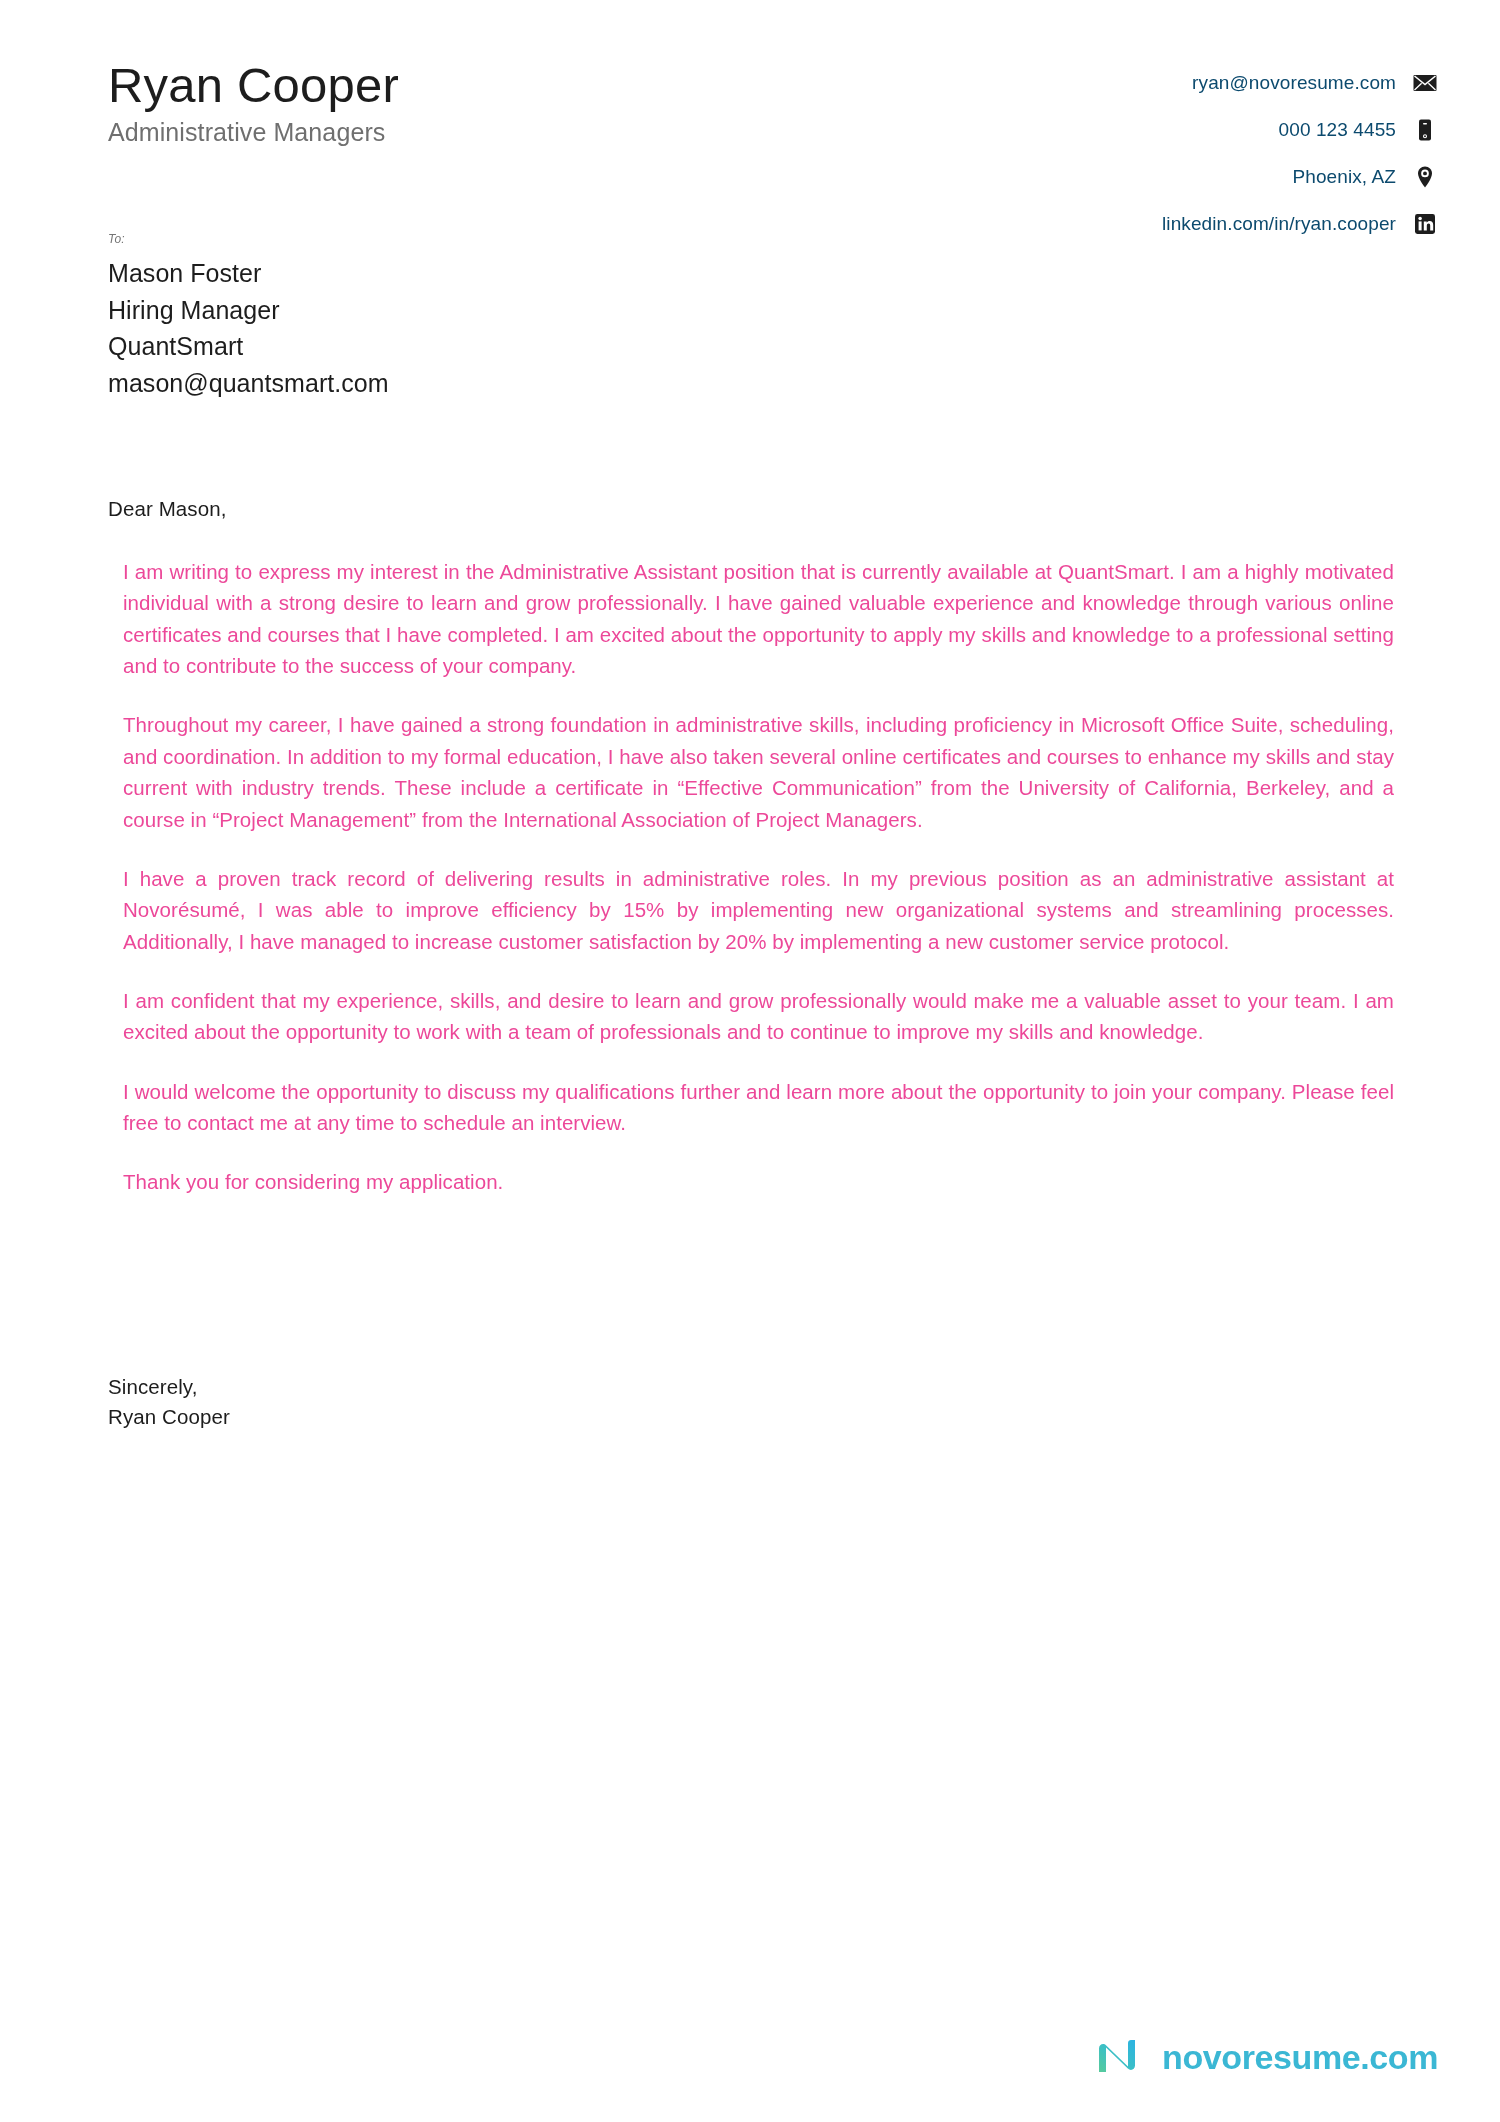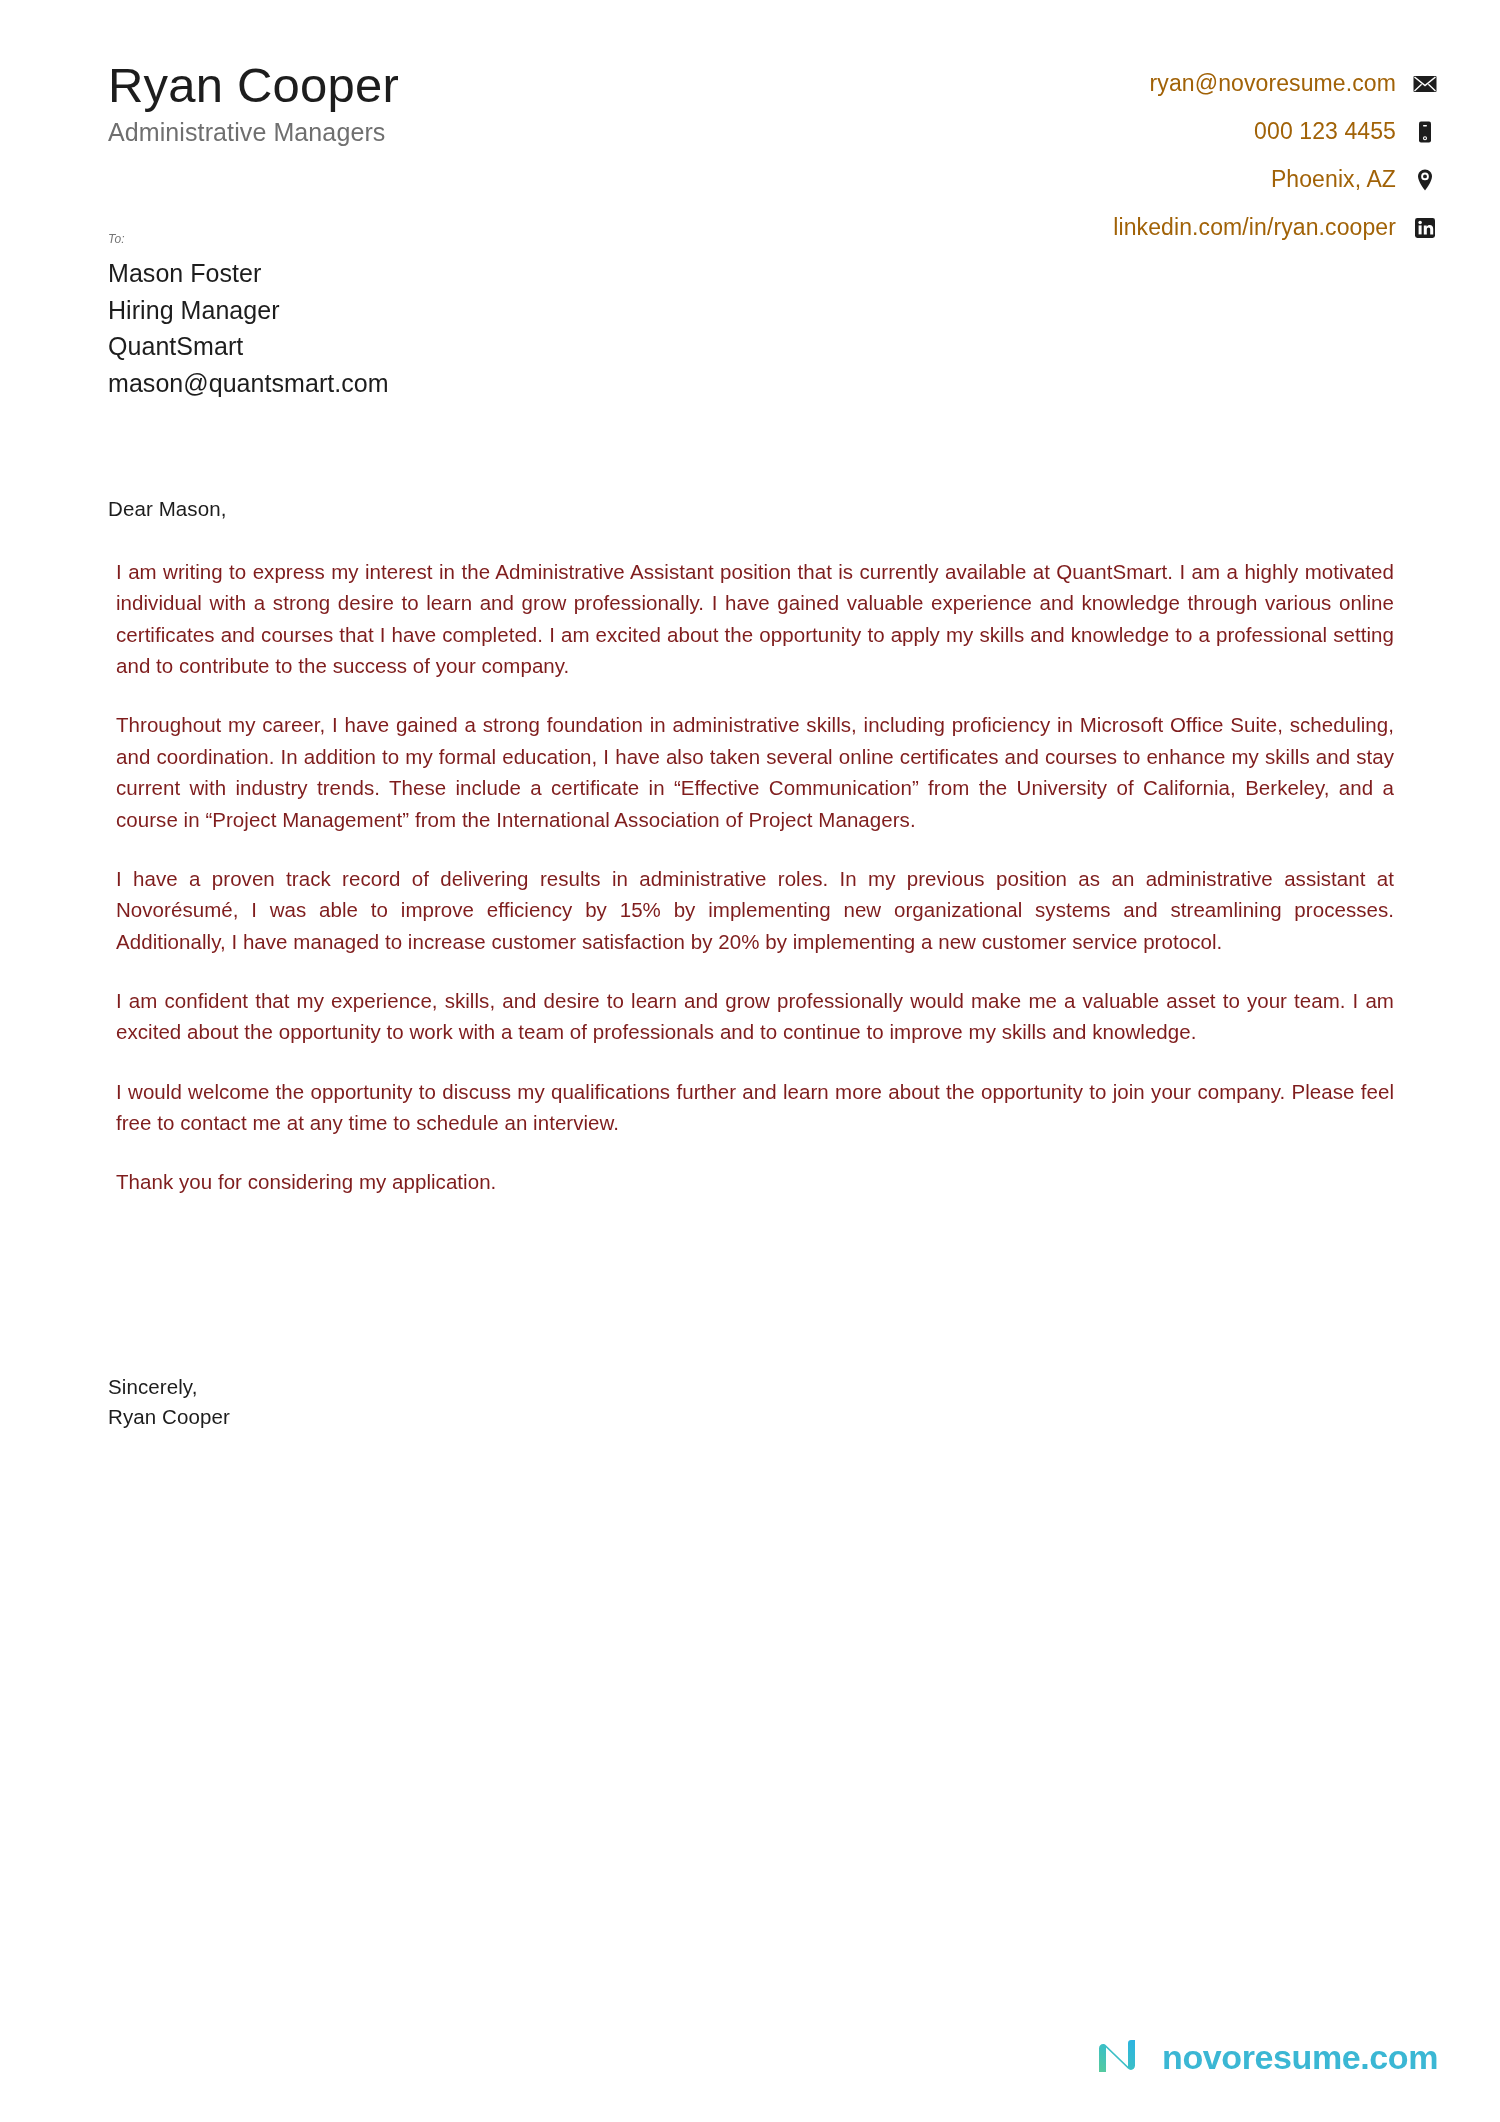--- a/index.html
+++ b/index.html
@@ -59,22 +59,22 @@
     gap: 21px;
     padding-top: 12px;
   }
   .contact-row {
     display: flex;
     align-items: center;
     justify-content: flex-end;
     gap: 16px;
   }
   .contact-text {
-    font-size: 23px;
-    color: #a16207;
+    font-size: 19px;
+    color: #0c4a6e;
     letter-spacing: 0.1px;
     white-space: nowrap;
   }
   .contact-icon {
     width: 26px;
     height: 26px;
     display: flex;
     align-items: center;
     justify-content: center;
     flex: none;
@@ -111,25 +111,25 @@
     width: 1286px;
   }
   .salutation {
     font-size: 20.5px;
     color: #1d1d1d;
     letter-spacing: 0.1px;
     margin-bottom: 35px;
   }
   .para {
     font-size: 20.5px;
-    color: #7f1d1d;
+    color: #ec4899;
     line-height: 1.53;
     text-align: justify;
     letter-spacing: 0.05px;
-    margin: 0 0 28px 8px;
+    margin: 0 0 28px 15px;
   }
   .para:last-child { margin-bottom: 0; }
 
   .signoff {
     position: absolute;
     left: 108px;
     top: 1372px;
   }
   .signoff-line {
     font-size: 20.5px;

